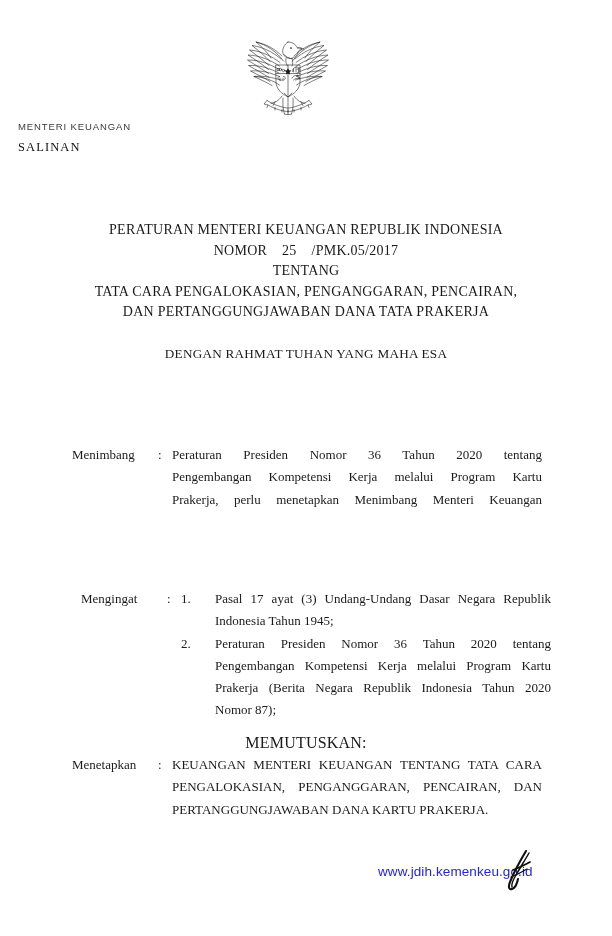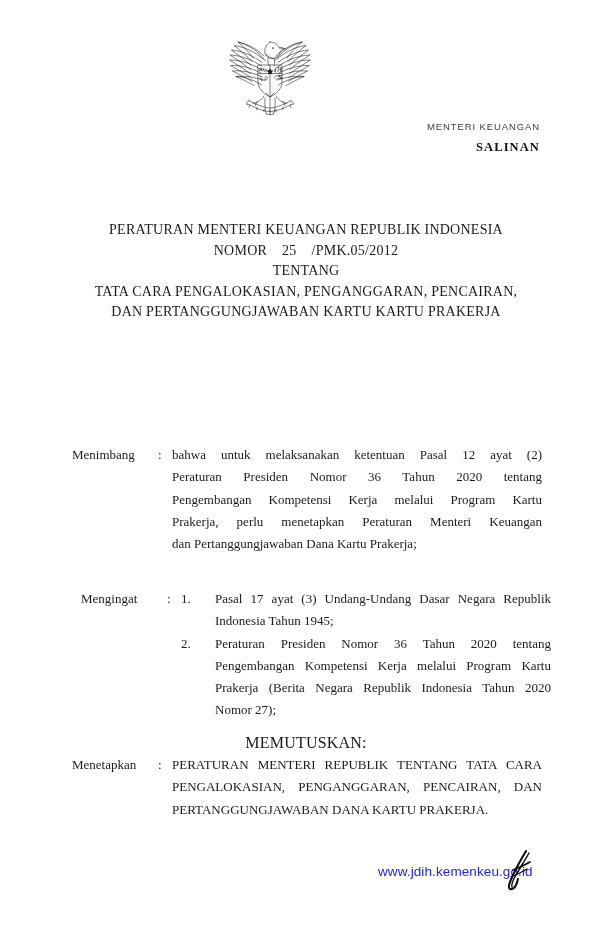--- a/index.html
+++ b/index.html
@@ -21,42 +21,42 @@
   .page {
     position: relative;
     width: 612px;
     height: 936px;
     background: #ffffff;
   }
 
   
   .letterhead {
     position: absolute;
-    left: 0;
+    left: 18px;
     top: 34px;
     width: 540px;
-    text-align: right;
+    text-align: left;
   }
   .emblem {
     width: 104px;
     height: 82px;
     margin: 0 auto;
     display: block;
   }
   .ministry-line {
     font-family: "Liberation Sans", "DejaVu Sans", sans-serif;
     font-size: 9.5px;
     letter-spacing: 0.9px;
     color: #3a3a3a;
     line-height: 11.5px;
     margin-top: 5px;
   }
   .salinan {
     font-family: "Liberation Serif", "DejaVu Serif", serif;
-    font-weight: bold;
+    font-weight: normal;
     font-size: 12.5px;
     letter-spacing: 1.1px;
     color: #111;
     margin-top: 7px;
   }
 
   
   .title-block {
     position: absolute;
     left: 56px;
@@ -261,40 +261,39 @@
         <path d="M97 160 C100 162 108 162 111 160"></path>
       </g>
     </svg>
 
     <div class="ministry-line">MENTERI KEUANGAN</div>
     <div class="salinan">SALINAN</div>
   </div>
 
   <div class="title-block">
     <div class="title-line">PERATURAN MENTERI KEUANGAN REPUBLIK INDONESIA</div>
-    <div class="title-line">NOMOR    25    /PMK.05/2012</div>
+    <div class="title-line">NOMOR    25    /PMK.05/2017</div>
     <div class="title-line">TENTANG</div>
     <div class="title-line">TATA CARA PENGALOKASIAN, PENGANGGARAN, PENCAIRAN,</div>
-    <div class="title-line">DAN PERTANGGUNGJAWABAN KARTU KARTU PRAKERJA</div>
+    <div class="title-line">DAN PERTANGGUNGJAWABAN DANA TATA PRAKERJA</div>
   </div>
 
   <div class="preamble-block">
+    <div class="preamble-line">DENGAN RAHMAT TUHAN YANG MAHA ESA</div>
     <div class="preamble-gap"></div>
   </div>
 
   <div class="clause" style="top:444px;">
     <div class="clause-row">
       <div class="clause-label">Menimbang</div>
       <div class="clause-colon">:</div>
       <div class="clause-body">
-        <span class="just-line">bahwa untuk melaksanakan ketentuan Pasal 12 ayat (2)</span>
         <span class="just-line">Peraturan Presiden Nomor 36 Tahun 2020 tentang</span>
         <span class="just-line">Pengembangan Kompetensi Kerja melalui Program Kartu</span>
-        <span class="just-line">Prakerja, perlu menetapkan Peraturan Menteri Keuangan</span>
-        <span class="just-line ragged">dan Pertanggungjawaban Dana Kartu Prakerja;</span>
+        <span class="just-line">Prakerja, perlu menetapkan Menimbang Menteri Keuangan</span>
       </div>
     </div>
   </div>
 
   <div class="clause" style="top:588px;margin-left:9px;">
     <div class="clause-row">
       <div class="clause-label">Mengingat</div>
       <div class="clause-colon">:</div>
       <div class="num-list">
 
@@ -305,36 +304,36 @@
             <span class="just-line ragged">Indonesia Tahun 1945;</span>
           </div>
         </div>
 
         <div class="num-item">
           <div class="num-marker">2.</div>
           <div class="num-text">
             <span class="just-line">Peraturan Presiden Nomor 36 Tahun 2020 tentang</span>
             <span class="just-line">Pengembangan Kompetensi Kerja melalui Program Kartu</span>
             <span class="just-line">Prakerja (Berita Negara Republik Indonesia Tahun 2020</span>
-            <span class="just-line ragged">Nomor 27);</span>
+            <span class="just-line ragged">Nomor 87);</span>
           </div>
         </div>
 
       </div>
     </div>
   </div>
 
   <div class="memutuskan" style="top:732px;">MEMUTUSKAN:</div>
 
   <div class="clause" style="top:754px;">
     <div class="clause-row">
       <div class="clause-label">Menetapkan</div>
       <div class="clause-colon">:</div>
       <div class="clause-body">
-        <span class="just-line">PERATURAN MENTERI REPUBLIK TENTANG TATA CARA</span>
+        <span class="just-line">KEUANGAN MENTERI KEUANGAN TENTANG TATA CARA</span>
         <span class="just-line">PENGALOKASIAN, PENGANGGARAN, PENCAIRAN, DAN</span>
         <span class="just-line ragged">PERTANGGUNGJAWABAN DANA KARTU PRAKERJA.</span>
       </div>
     </div>
   </div>
 
   <div class="footer-url">www.jdih.kemenkeu.go.id</div>
 
   <svg class="paraph" viewBox="0 0 34 44">
     <g fill="none" stroke="#111111" stroke-linecap="round" stroke-linejoin="round">

